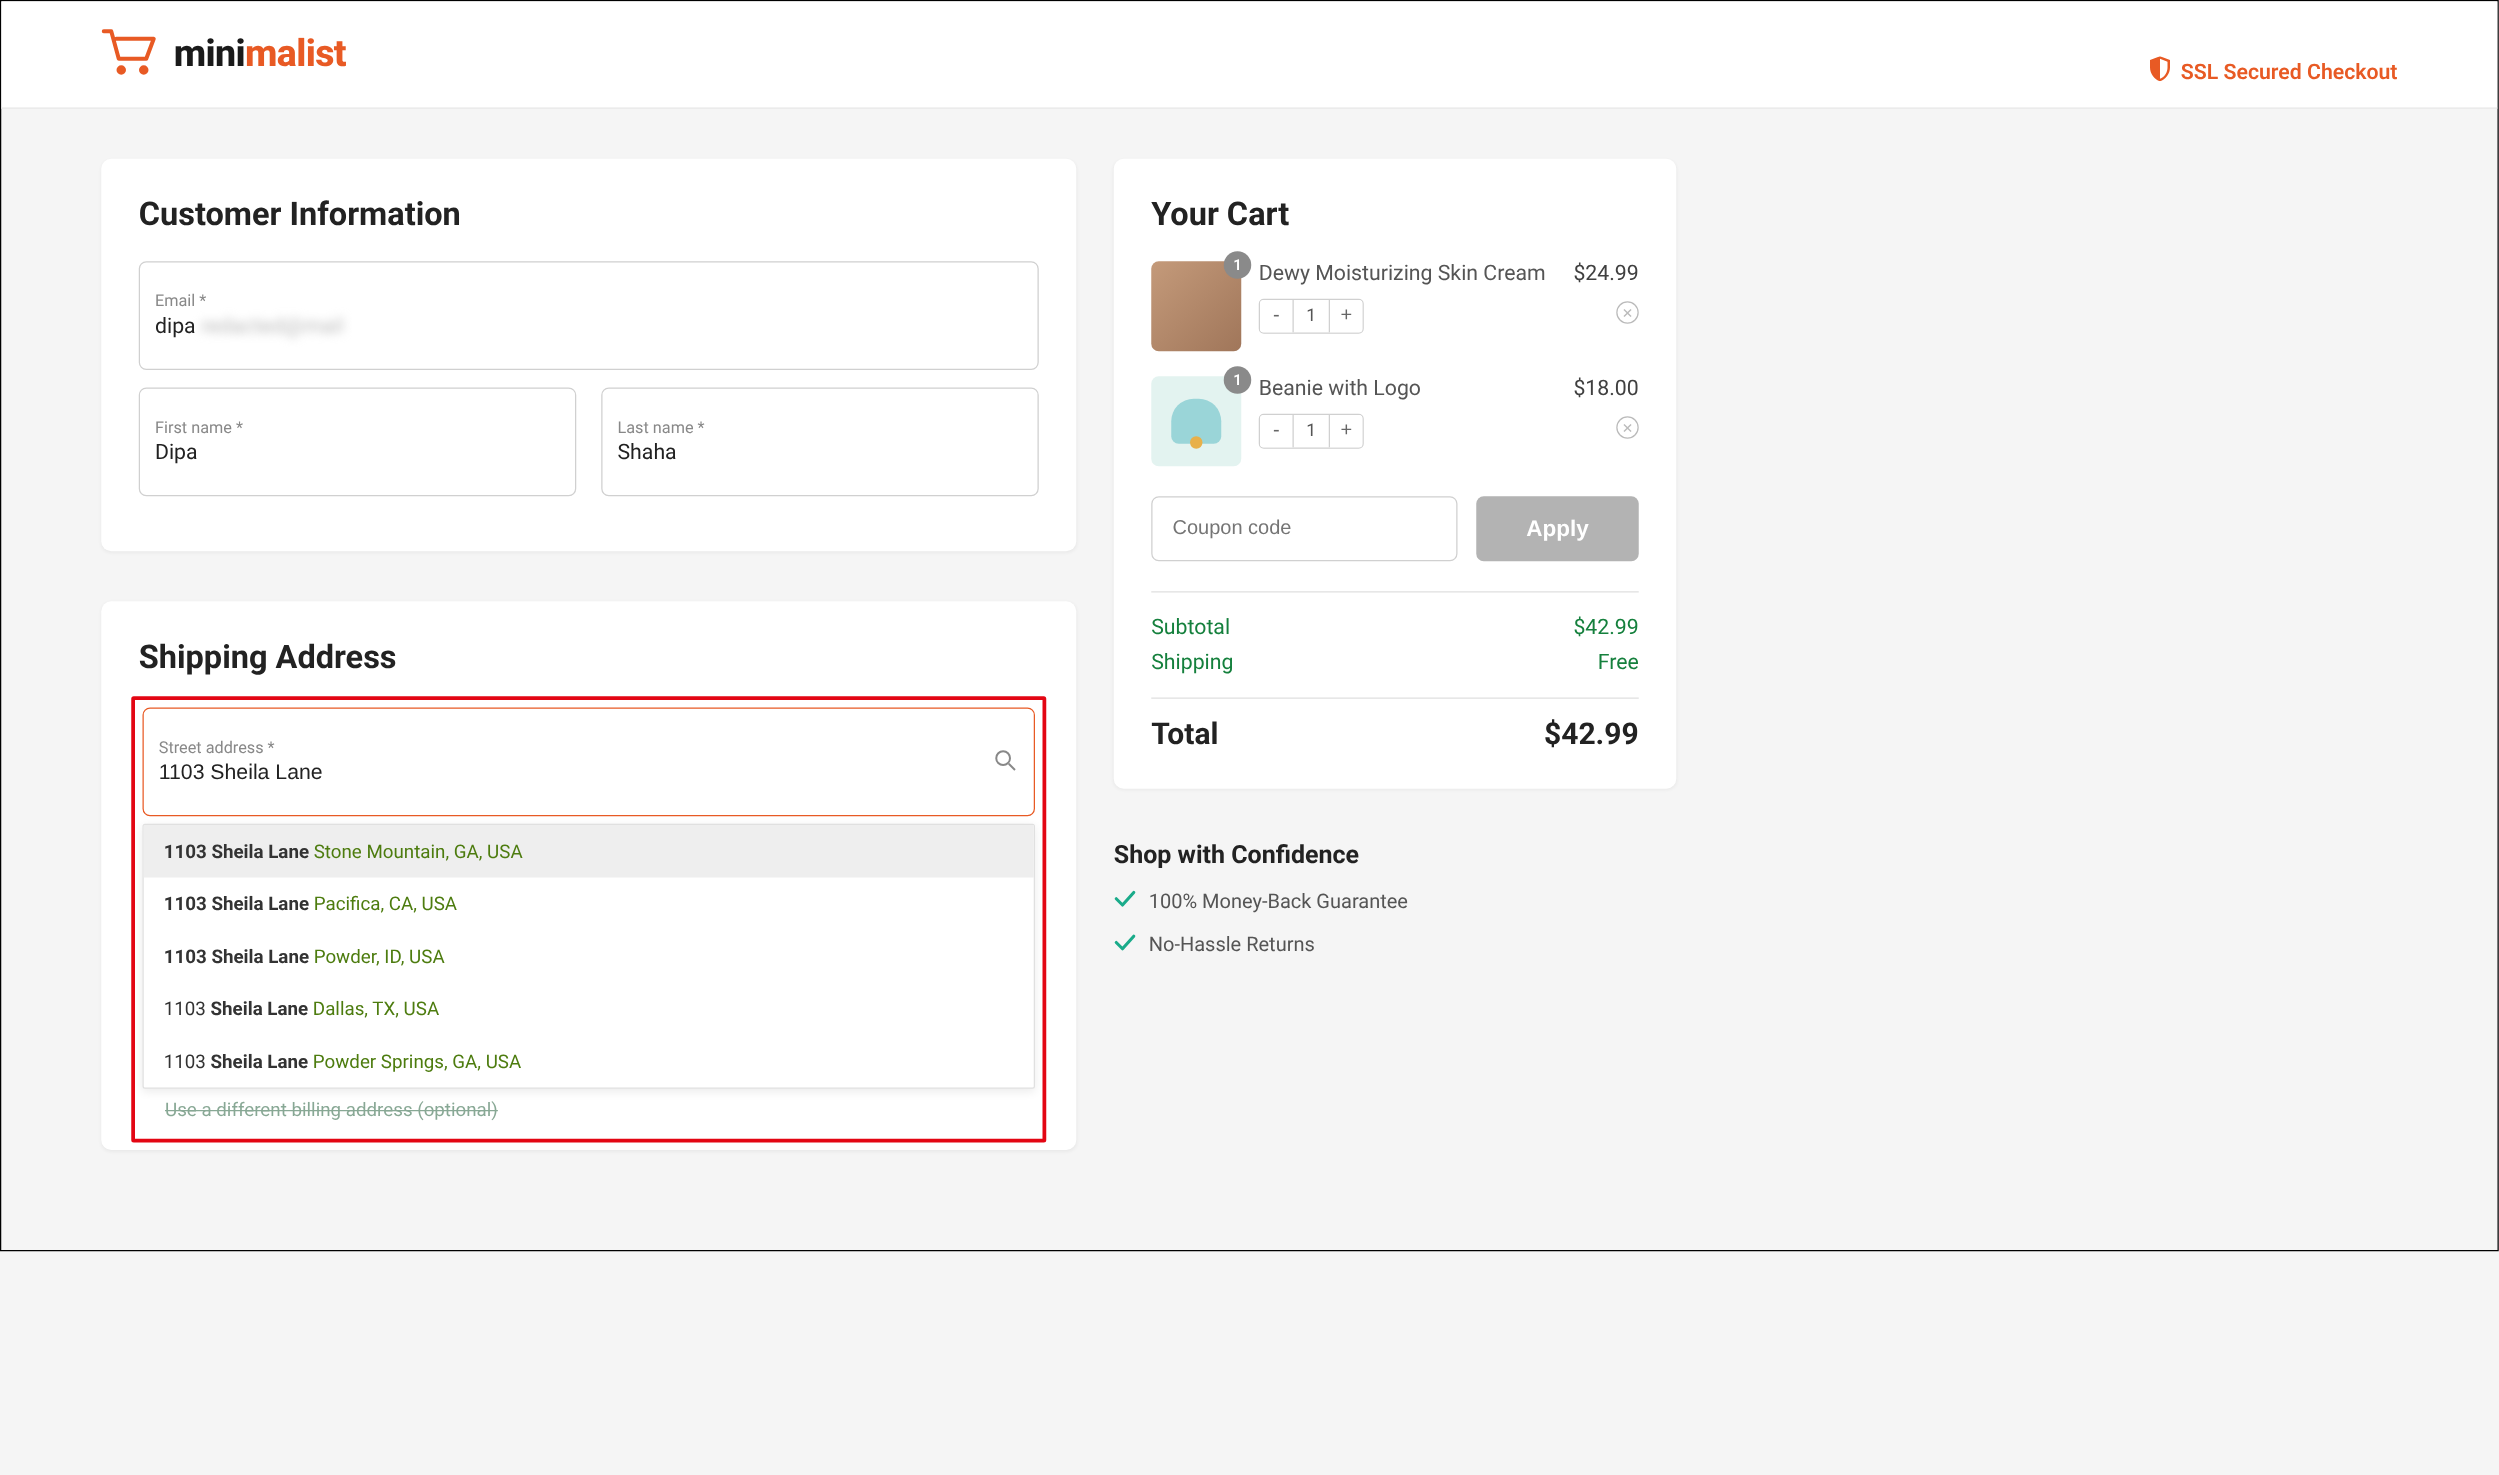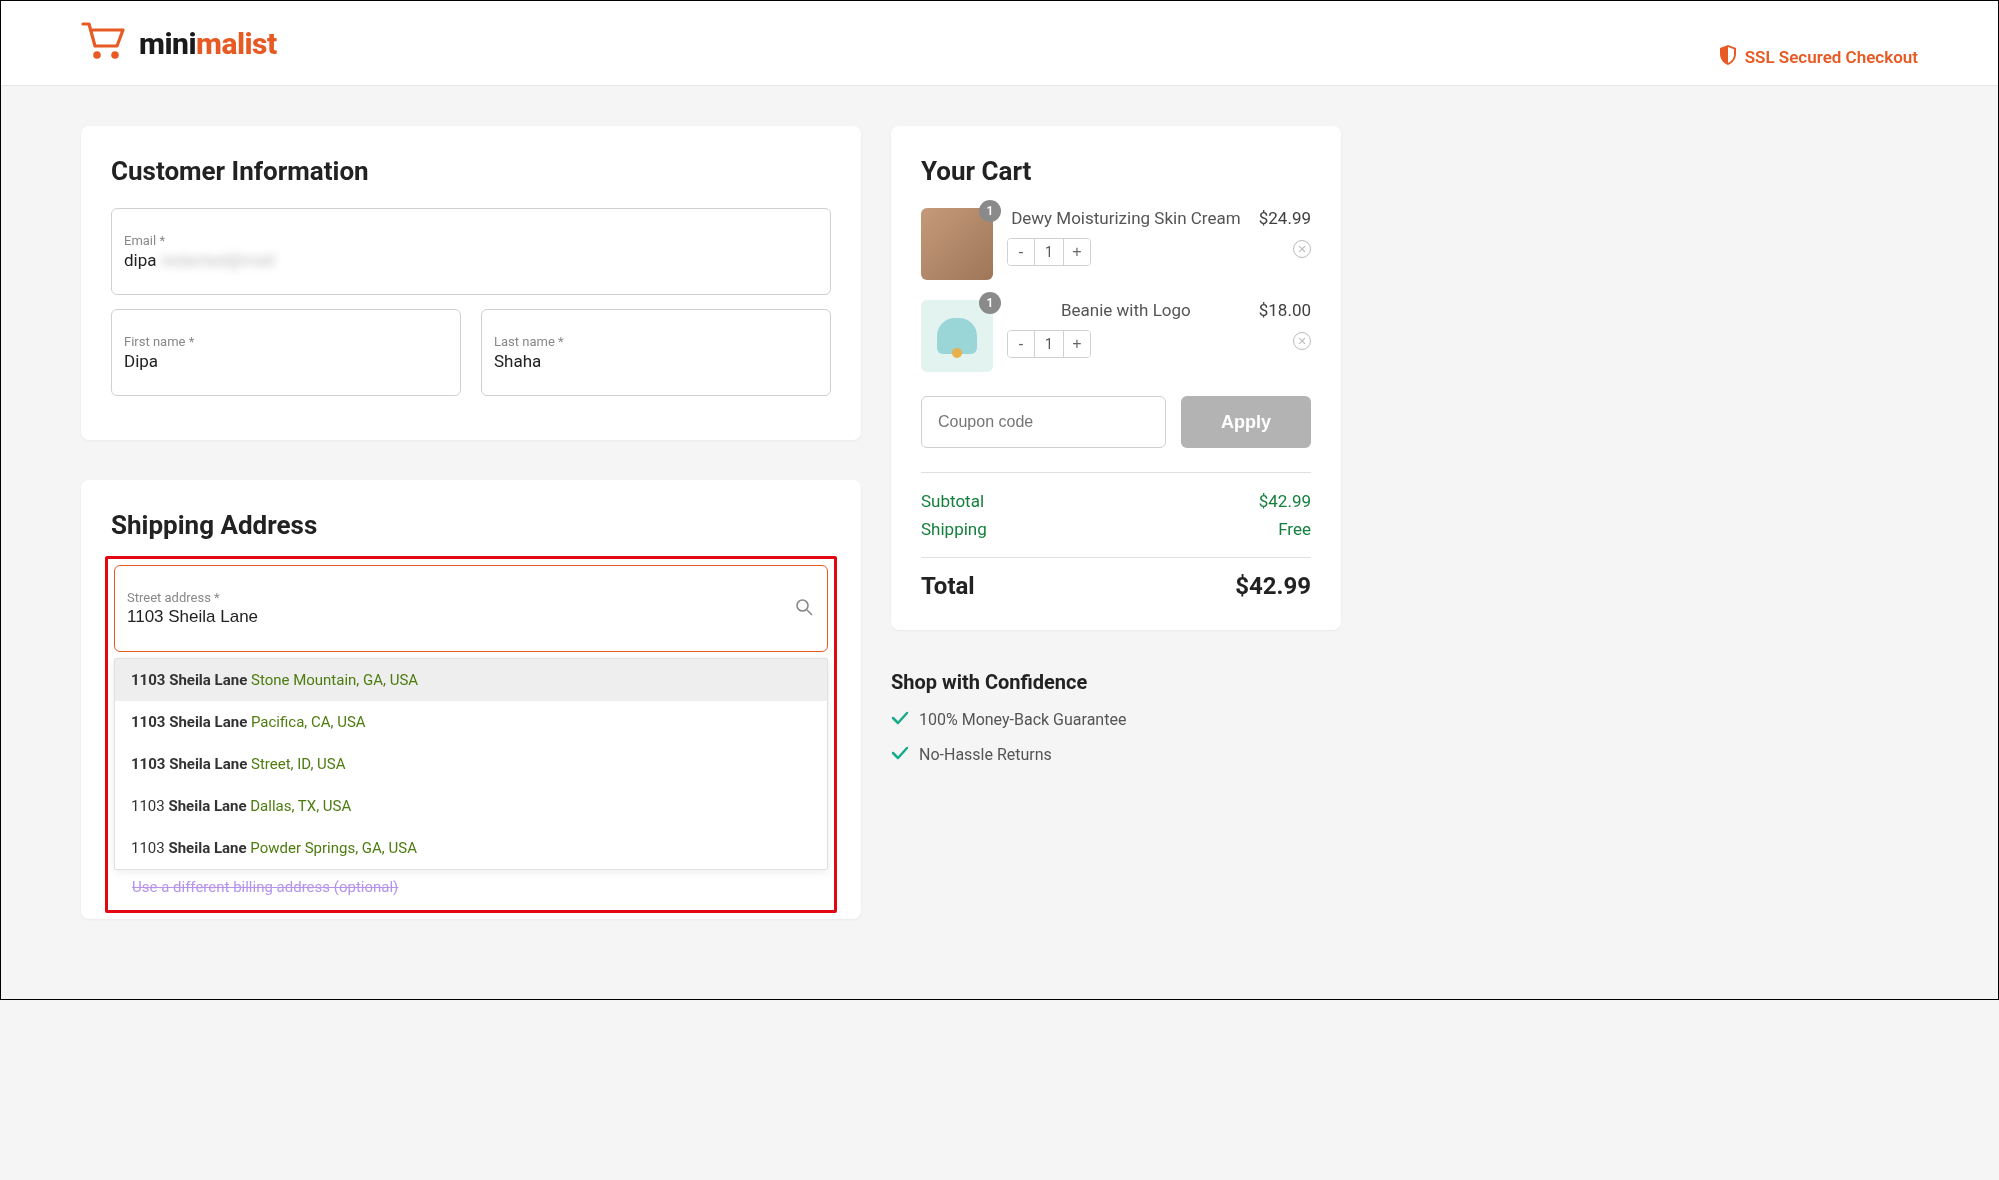--- a/index.html
+++ b/index.html
@@ -113,21 +113,21 @@
     .ac-row {
       padding: 12px 16px;
       font-size: 15px;
       cursor: pointer;
     }
     .ac-row.highlighted { background: #eeeeee; }
     .ac-row .bold { font-weight: 700; }
     .ac-row .rest { color: #4d7c0f; font-weight: 400; }
     .billing-note {
       padding: 8px 18px;
-      color: #6d28d9;
+      color: #14532d;
       font-size: 15px;
       text-decoration: line-through;
       opacity: 0.5;
     }
     .highlight-box {
       border: 3px solid #e30613;
       padding: 6px;
       margin: -6px;
       border-radius: 2px;
     }
@@ -161,21 +161,20 @@
       display: flex;
       align-items: center;
       justify-content: center;
       font-weight: 600;
     }
     .cart-item-body { flex: 1; }
     .cart-item-name {
       font-size: 17px;
       color: #555;
       margin-bottom: 10px;
-      text-align: center;
     }
     .cart-item-price {
       font-size: 17px;
       color: #404040;
       text-align: left;
     }
     .qty-control {
       display: inline-flex;
       border: 1px solid #d0d0d0;
       border-radius: 4px;
@@ -359,21 +358,21 @@
           </span>
         </div>
         <div class="autocomplete">
           <div class="ac-row highlighted">
             <span class="bold">1103 Sheila Lane</span><span class="rest"> Stone Mountain, GA, USA</span>
           </div>
           <div class="ac-row">
             <span class="bold">1103 Sheila Lane</span><span class="rest"> Pacifica, CA, USA</span>
           </div>
           <div class="ac-row">
-            <span class="bold">1103 Sheila Lane</span><span class="rest"> Street, ID, USA</span>
+            <span class="bold">1103 Sheila Lane</span><span class="rest"> Powder, ID, USA</span>
           </div>
           <div class="ac-row">
             <span>1103 </span><span class="bold">Sheila Lane</span><span class="rest"> Dallas, TX, USA</span>
           </div>
           <div class="ac-row">
             <span>1103 </span><span class="bold">Sheila Lane</span><span class="rest"> Powder Springs, GA, USA</span>
           </div>
         </div>
         <div class="billing-note">Use a different billing address (optional)</div>
       </div>

